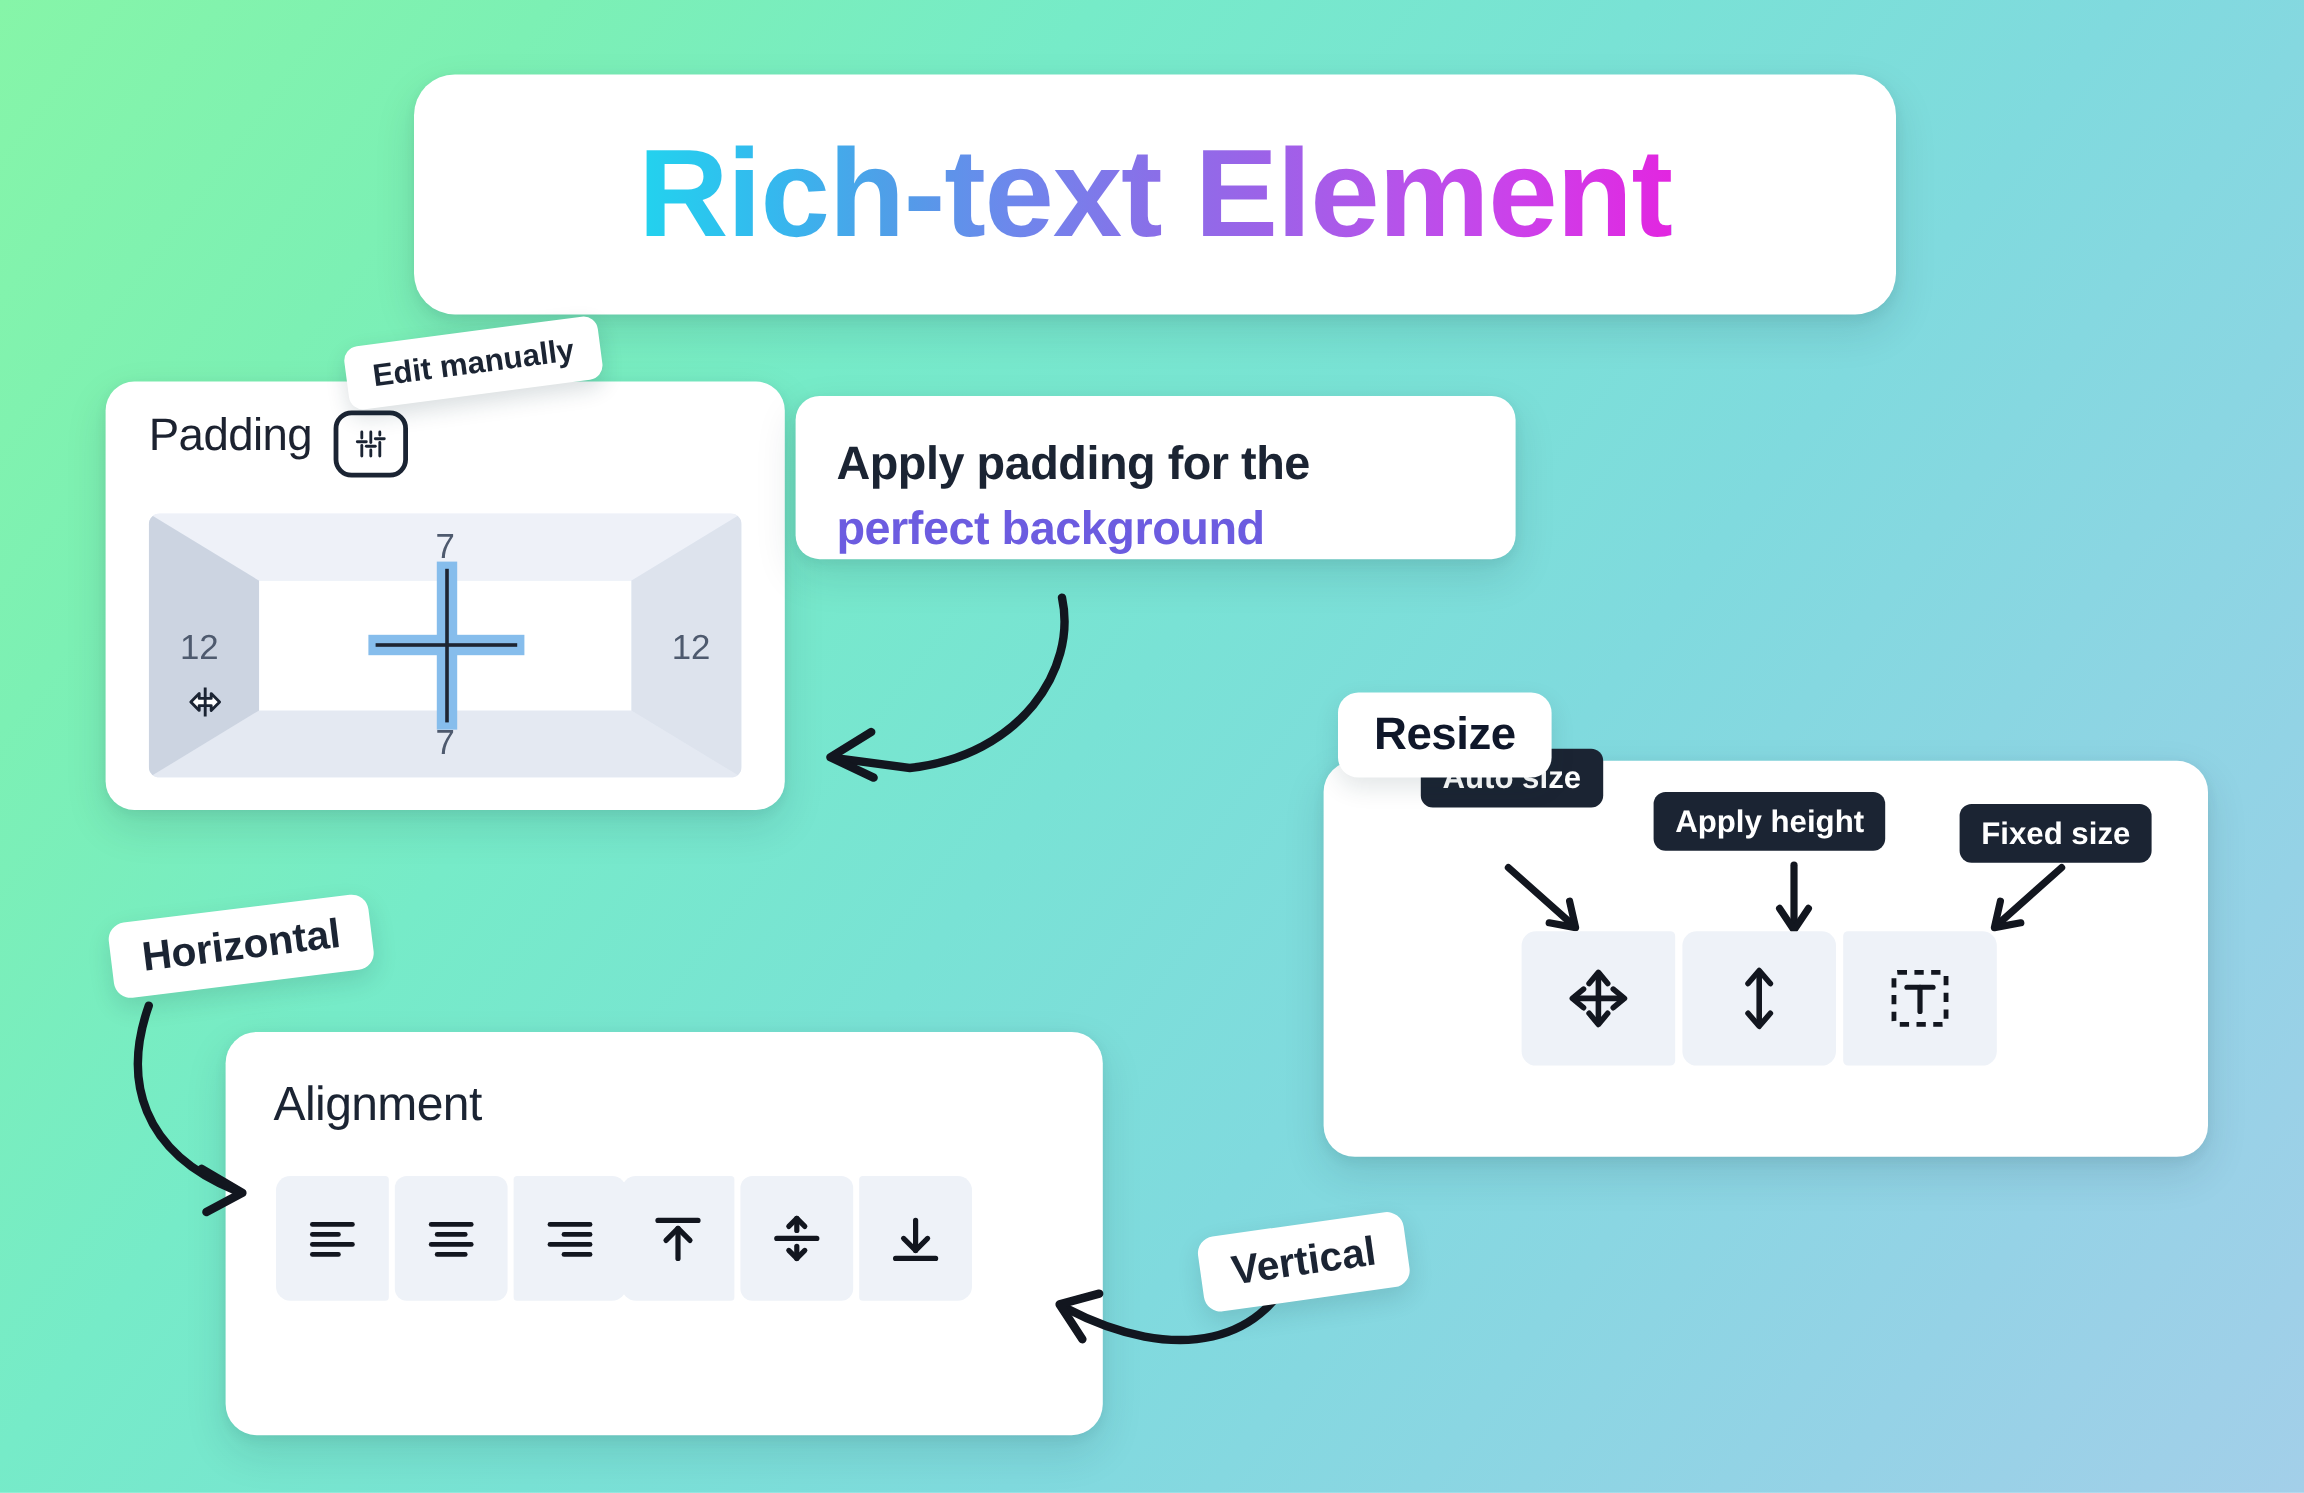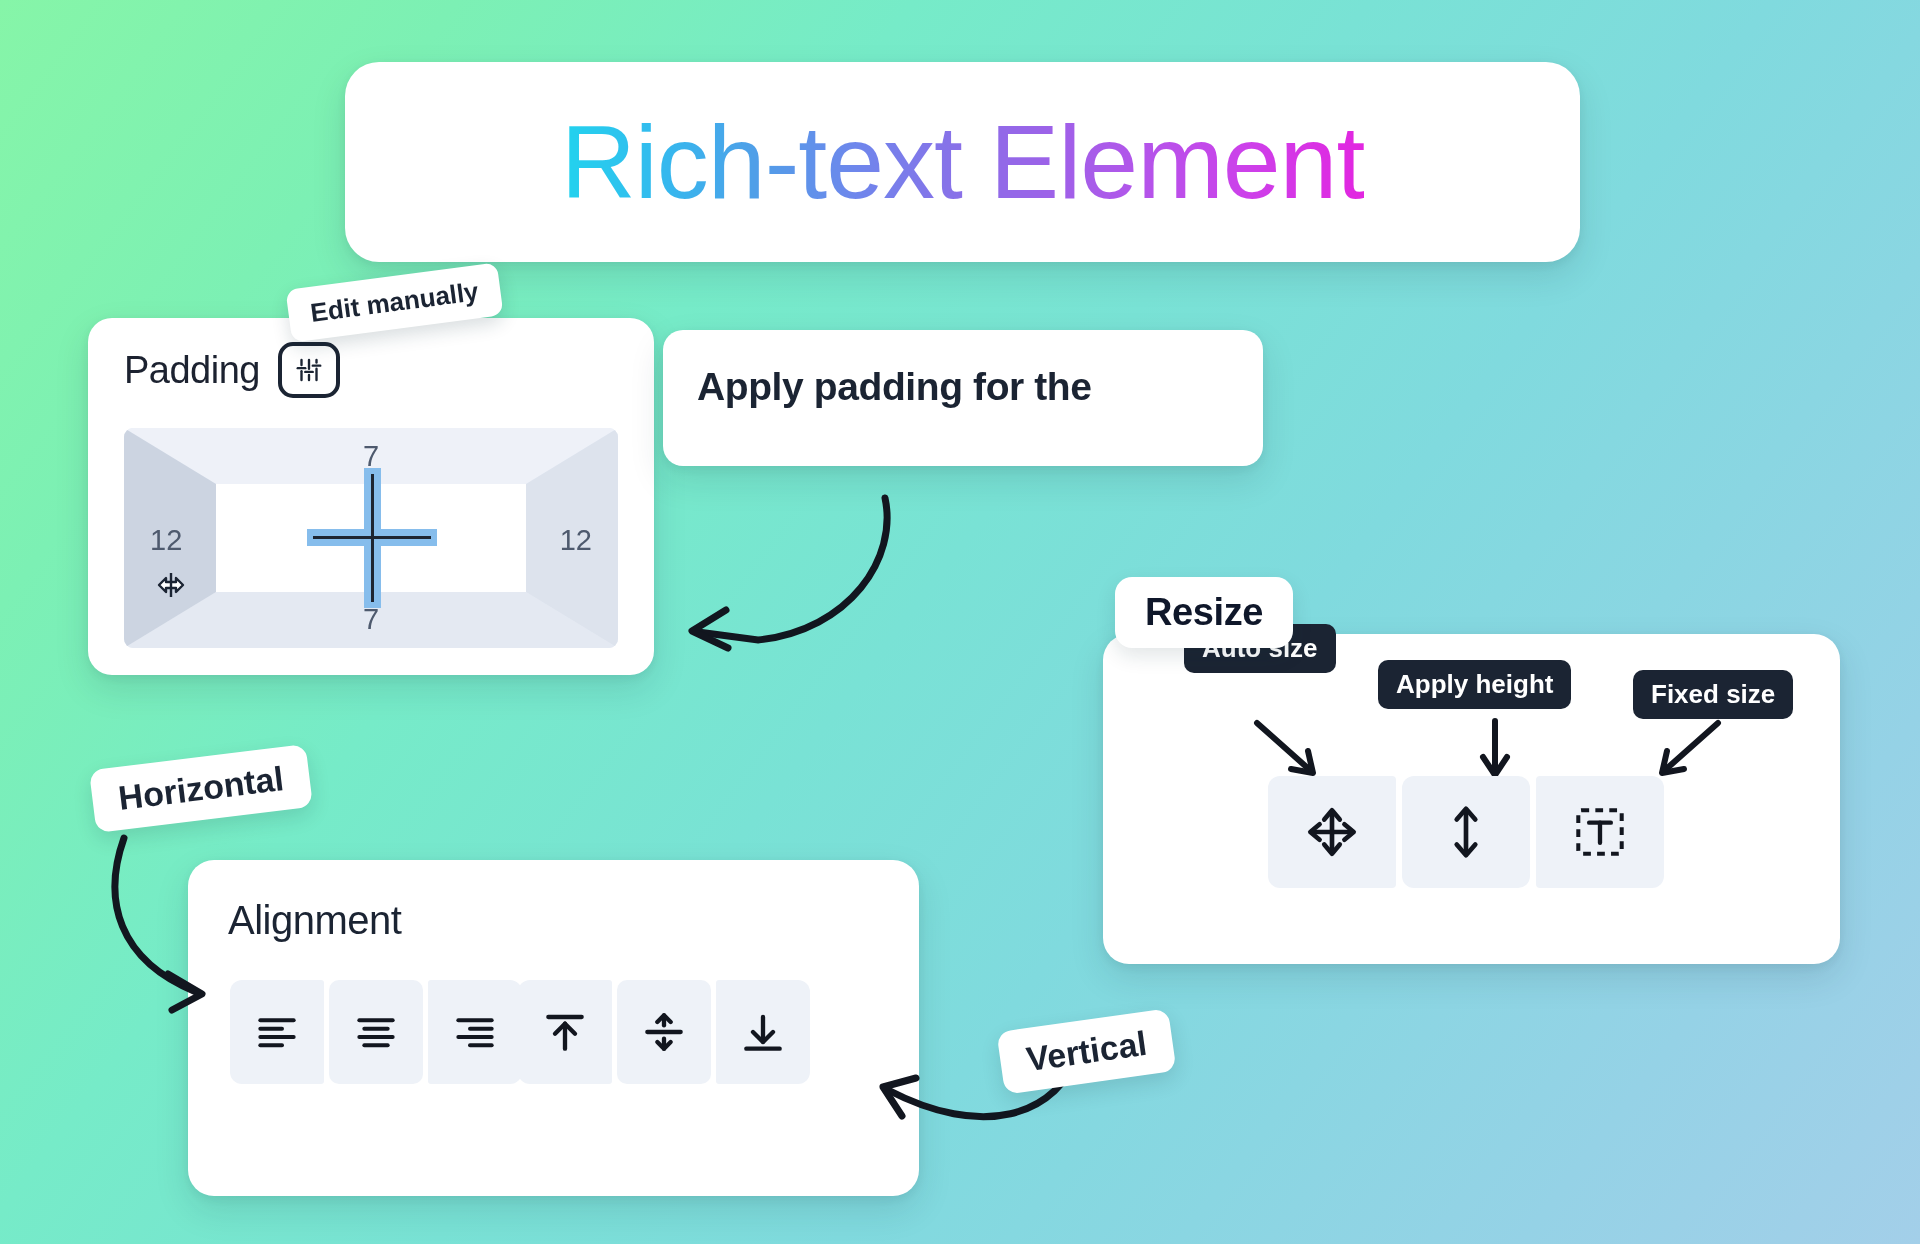--- a/index.html
+++ b/index.html
@@ -35,21 +35,21 @@
 
   
   #title-card {
     left: 345px; top: 62px;
     width: 1235px; height: 200px;
     border-radius: 34px;
     display: flex; align-items: center; justify-content: center;
   }
   #title-text {
     font-size: 104px;
-    font-weight: 400;
+    font-weight: 700;
     letter-spacing: -1px;
     line-height: 1;
     background: linear-gradient(90deg,
         #22d3ee 0%,
         #35b8ee 13%,
         #4f9fe8 24%,
         #6f86ec 37%,
         #8a6fe8 50%,
         #9b63e8 60%,
         #b355ea 72%,
@@ -63,21 +63,21 @@
     text-align: center;
   }
 
   
   #padding-card {
     left: 88px; top: 318px;
     width: 566px; height: 357px;
     border-radius: 24px;
   }
   #padding-header {
-    display: flex; align-items: center; gap: 18px;
+    display: flex; align-items: flex-start; gap: 18px;
     padding: 24px 0 0 36px;
   }
   #padding-title {
     font-size: 38px; font-weight: 400; color: #1c2230;
     letter-spacing: -0.5px;
   }
   #padding-settings-btn {
     width: 62px; height: 56px;
     border: 4px solid #1b2433;
     border-radius: 15px;
@@ -322,20 +322,21 @@
         <line x1="21" y1="5" x2="21" y2="29" stroke="#1b2433" stroke-width="2.4"></line>
       </g>
     </svg>
   </div>
 </div>
 
 <div id="edit-manually-badge">Edit manually</div>
 
 <div class="card" id="apply-callout">
   <div id="apply-line1">Apply padding for the</div>
+  <div id="apply-line2">perfect background</div>
 </div>
 
 <svg class="arrow-svg" id="arrow-padding" width="280" height="200" viewBox="0 0 280 200">
   <path d="M245 8 C258 68, 210 140, 118 150 L58 142" fill="none" stroke="#12161f" stroke-width="7" stroke-linecap="round"></path>
   <path d="M86 120 L52 141 L88 158" fill="none" stroke="#12161f" stroke-width="7" stroke-linecap="round" stroke-linejoin="round"></path>
 </svg>
 
 <div id="resize-badge">Resize</div>
 
 <div class="card" id="resize-card"></div>

